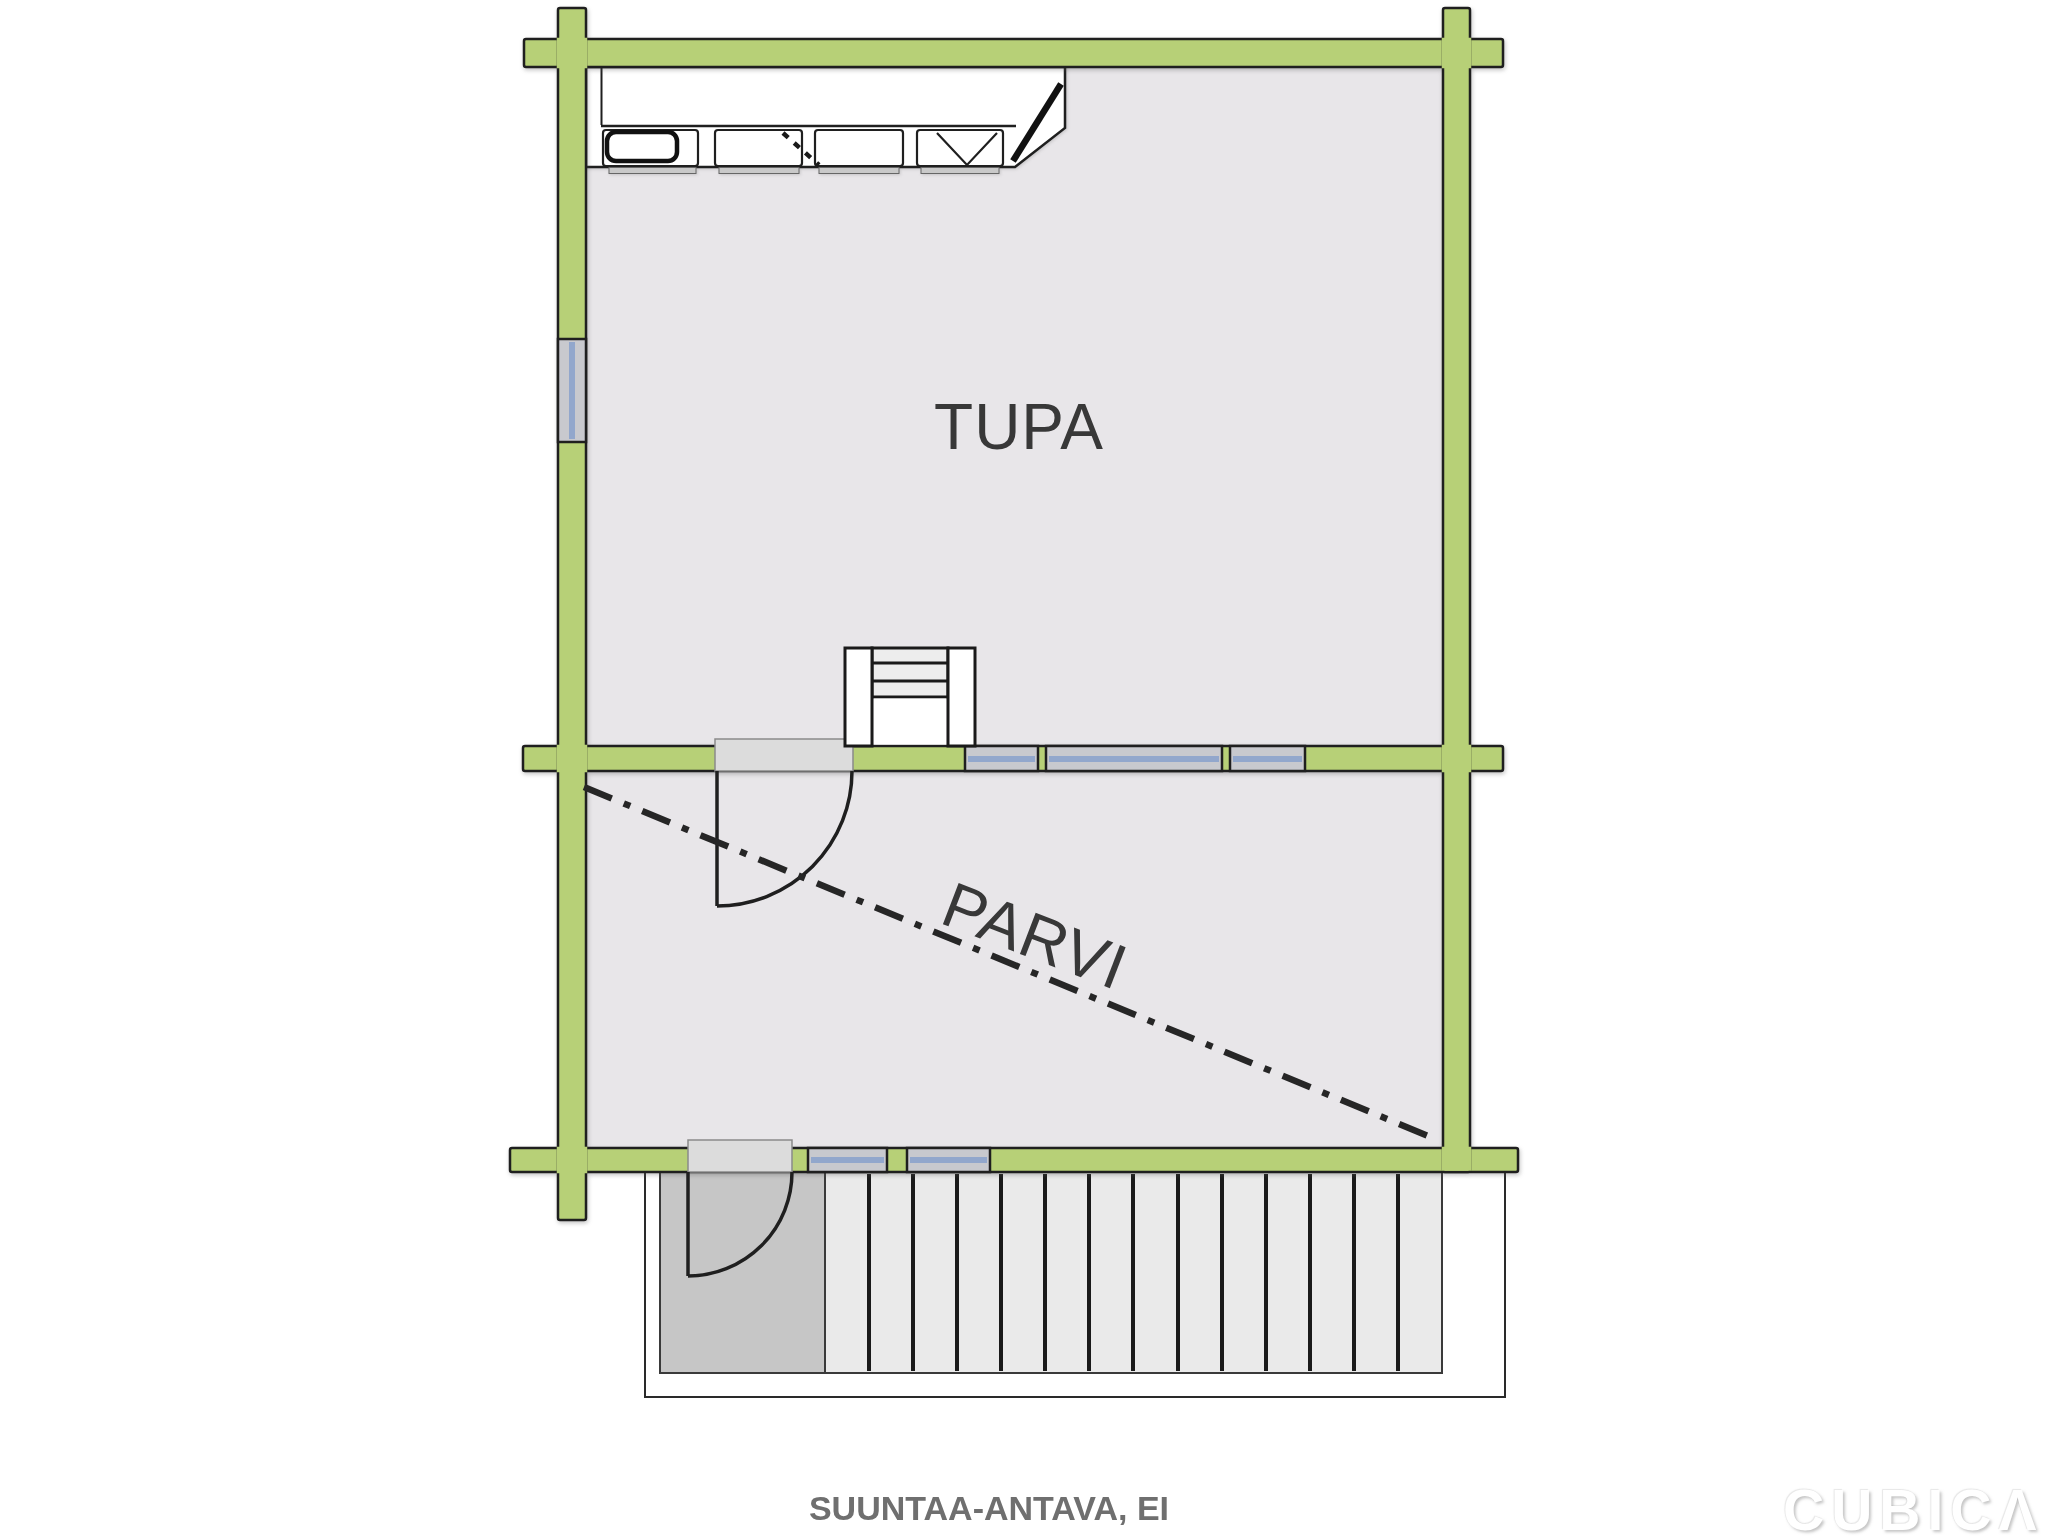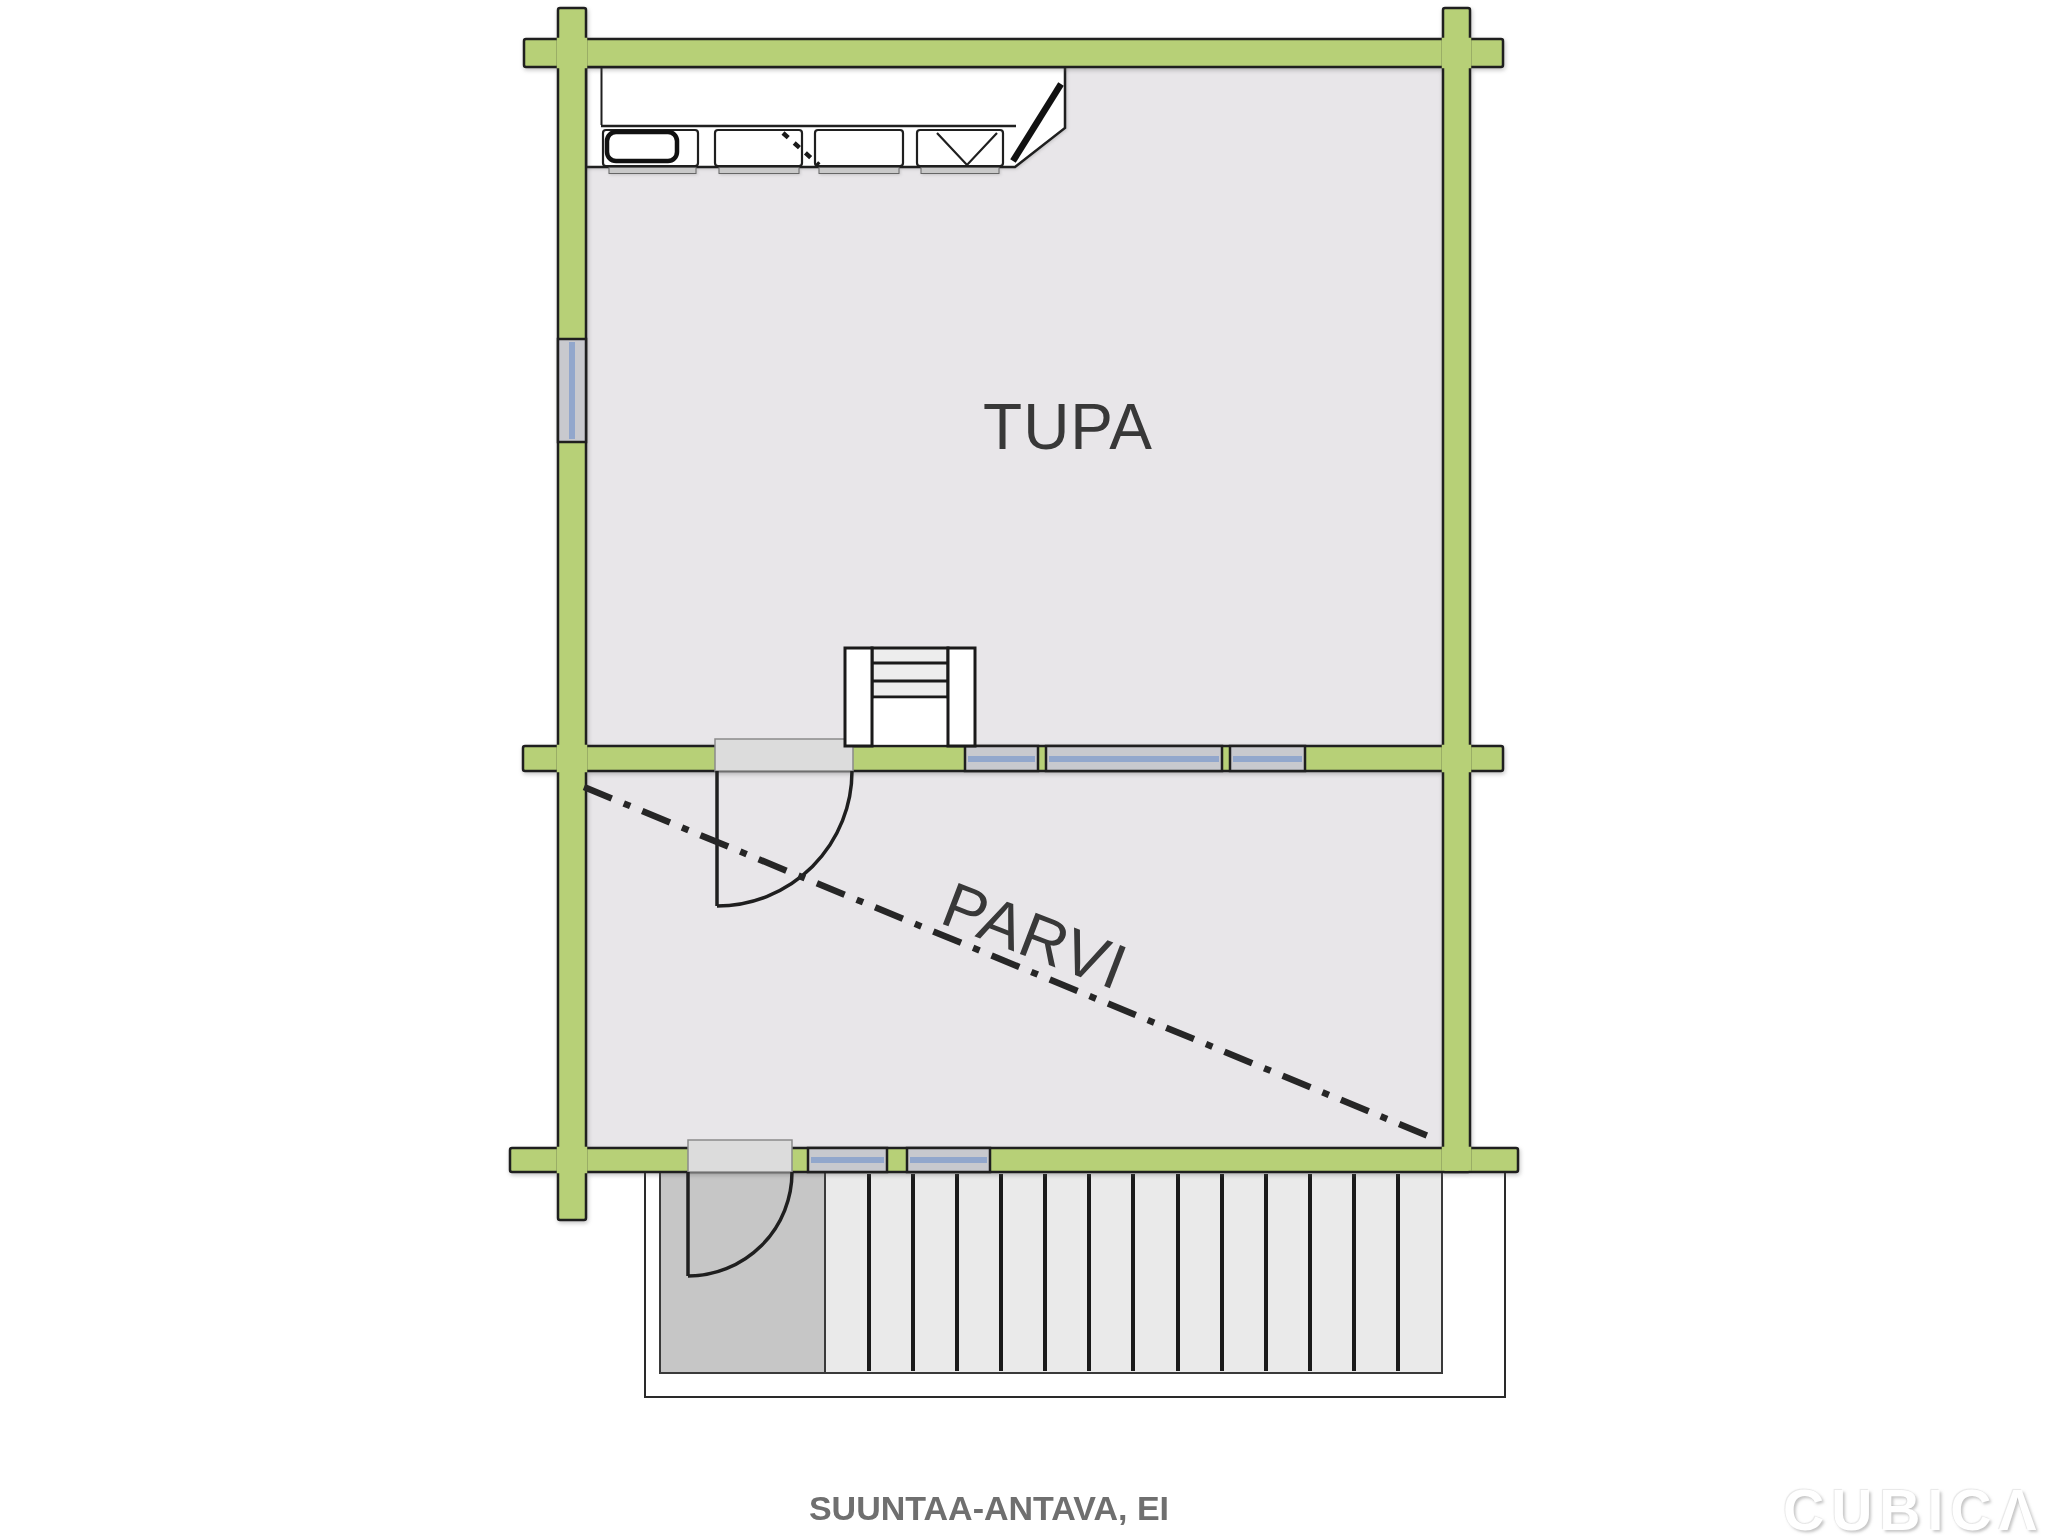--- a/index.html
+++ b/index.html
@@ -123,19 +123,19 @@
   <g>
     <line x1="717" y1="771" x2="717" y2="906" stroke="#1f1f1f" stroke-width="3.5"></line>
     <path d="M717,906 A135,135 0 0 0 852,771" fill="none" stroke="#1f1f1f" stroke-width="3.5"></path>
     <line x1="688" y1="1172" x2="688" y2="1276" stroke="#1f1f1f" stroke-width="3.5"></line>
     <path d="M688,1276 A104,104 0 0 0 792,1172" fill="none" stroke="#1f1f1f" stroke-width="3.5"></path>
   </g>
 
   <line x1="584" y1="787" x2="1438" y2="1140" stroke="#262626" stroke-width="6.5" stroke-dasharray="30 13 7 13"></line>
 </svg>
 
-<div class="label" style="left:918px;top:392px;">TUPA</div>
+<div class="label" style="left:869px;top:392px;">TUPA</div>
 
 <div class="label label-parvi" style="left:885px;top:901px;">PARVI</div>
 
 <div class="caption">SUUNTAA-ANTAVA, EI MITTAKAAVASSA</div>
 
 <div class="watermark">CUBICΛ</div>
 
 </body></html>

